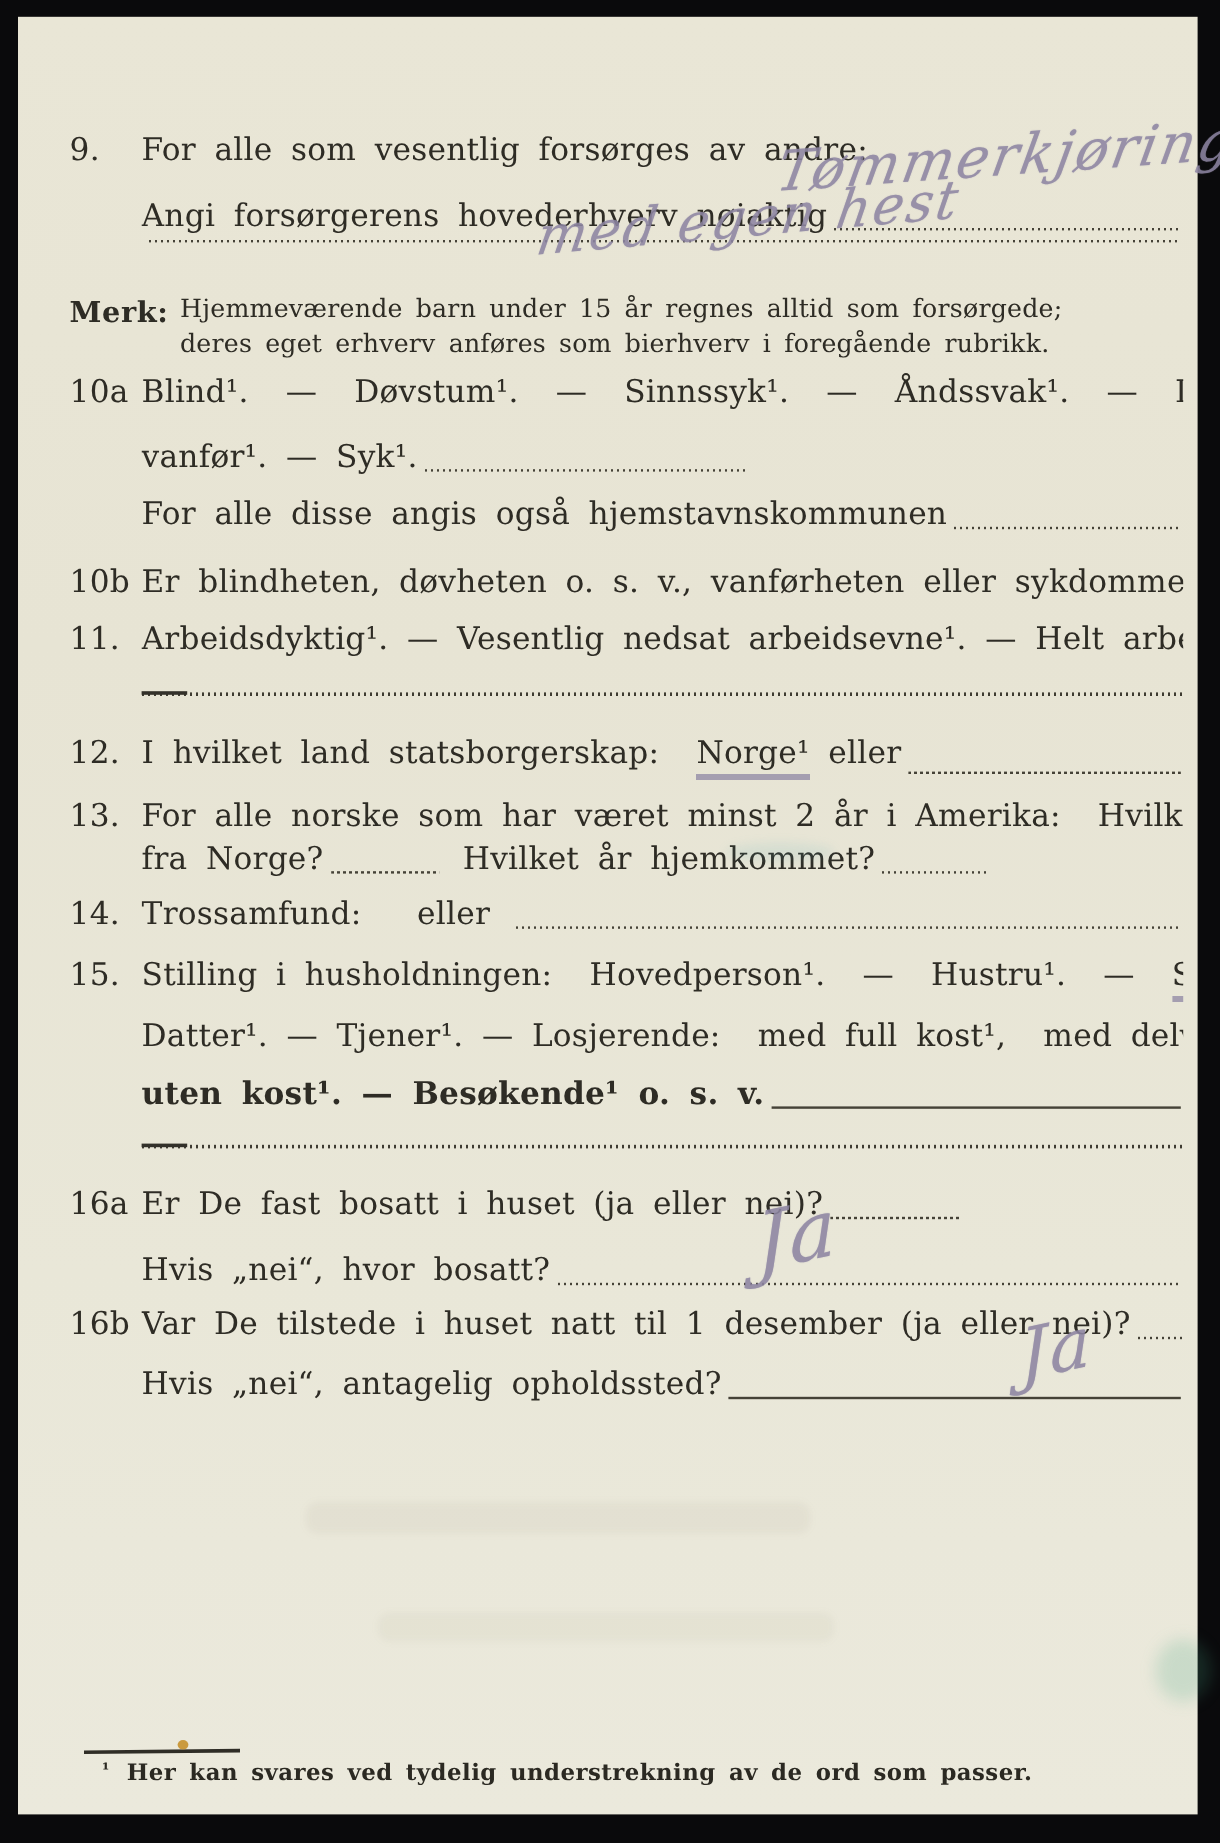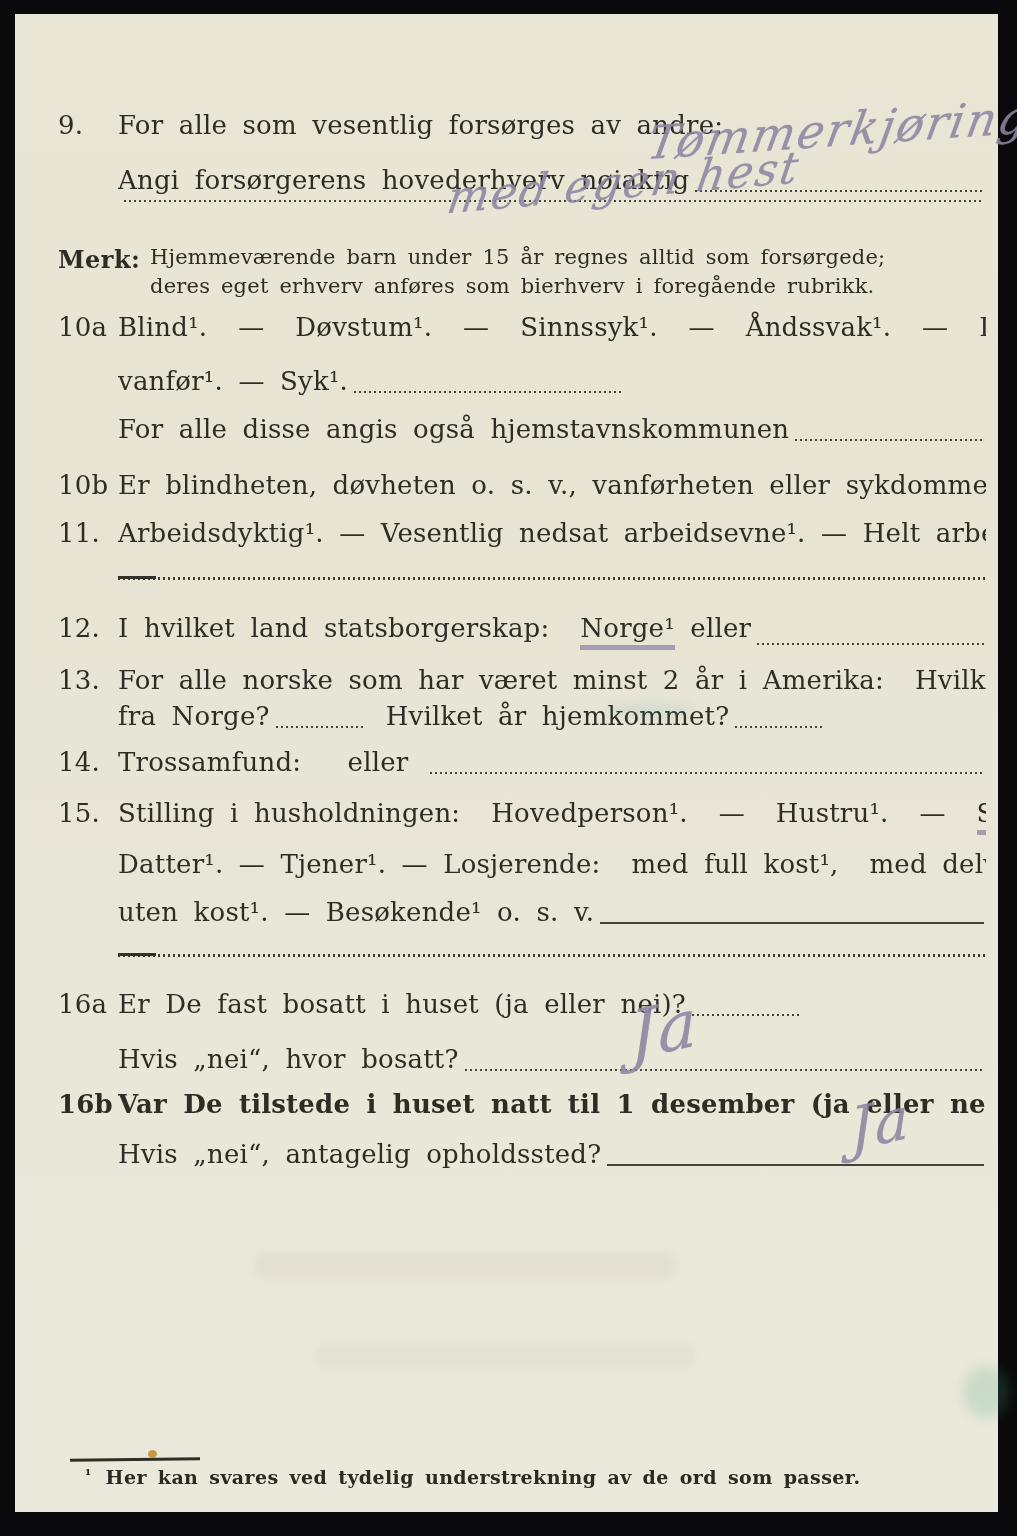--- a/index.html
+++ b/index.html
@@ -61,25 +61,25 @@
   [data-row-id="q10b"] {margin-top:22px;}
   [data-row-id="q10b2"]{margin-top:16px;}
   [data-row-id="q11"]  {margin-top:14px;}
   [data-row-id="div1"] {margin-top:26px;}
   [data-row-id="q12"]  {margin-top:31px;}
   [data-row-id="q13"]  {margin-top:18px;}
   [data-row-id="q13b"] {margin-top:2px;}
   [data-row-id="q14"]  {margin-top:12px;}
   [data-row-id="q15"]  {margin-top:17px;}
   [data-row-id="q15b"] {margin-top:17px;}
-  [data-row-id="q15c"] {margin-top:14px;}
+  [data-row-id="q15c"] {margin-top:14px;font-weight:bold;}
   [data-row-id="div2"] {margin-top:24px;}
   [data-row-id="q16a"] {margin-top:30px;}
   [data-row-id="q16a2"]{margin-top:21px;}
-  [data-row-id="q16b"] {margin-top:11px;font-weight:bold;}
+  [data-row-id="q16b"] {margin-top:11px;}
   [data-row-id="q16b2"]{margin-top:16px;}
   
   .handwriting{
     position:absolute;z-index:5;color:#8d85a2;opacity:.88;
     font-style:italic;letter-spacing:2px;
     text-shadow:0 0 1px rgba(141,133,162,.6);
     transform-origin:left center;white-space:nowrap;pointer-events:none;
   }
   .hw-occ1{left:648px;top:116px;font-size:46px;transform:rotate(-4deg) skewX(-14deg);}
   .hw-occ2{left:448px;top:172px;font-size:44px;transform:rotate(-5deg) skewX(-14deg);}

